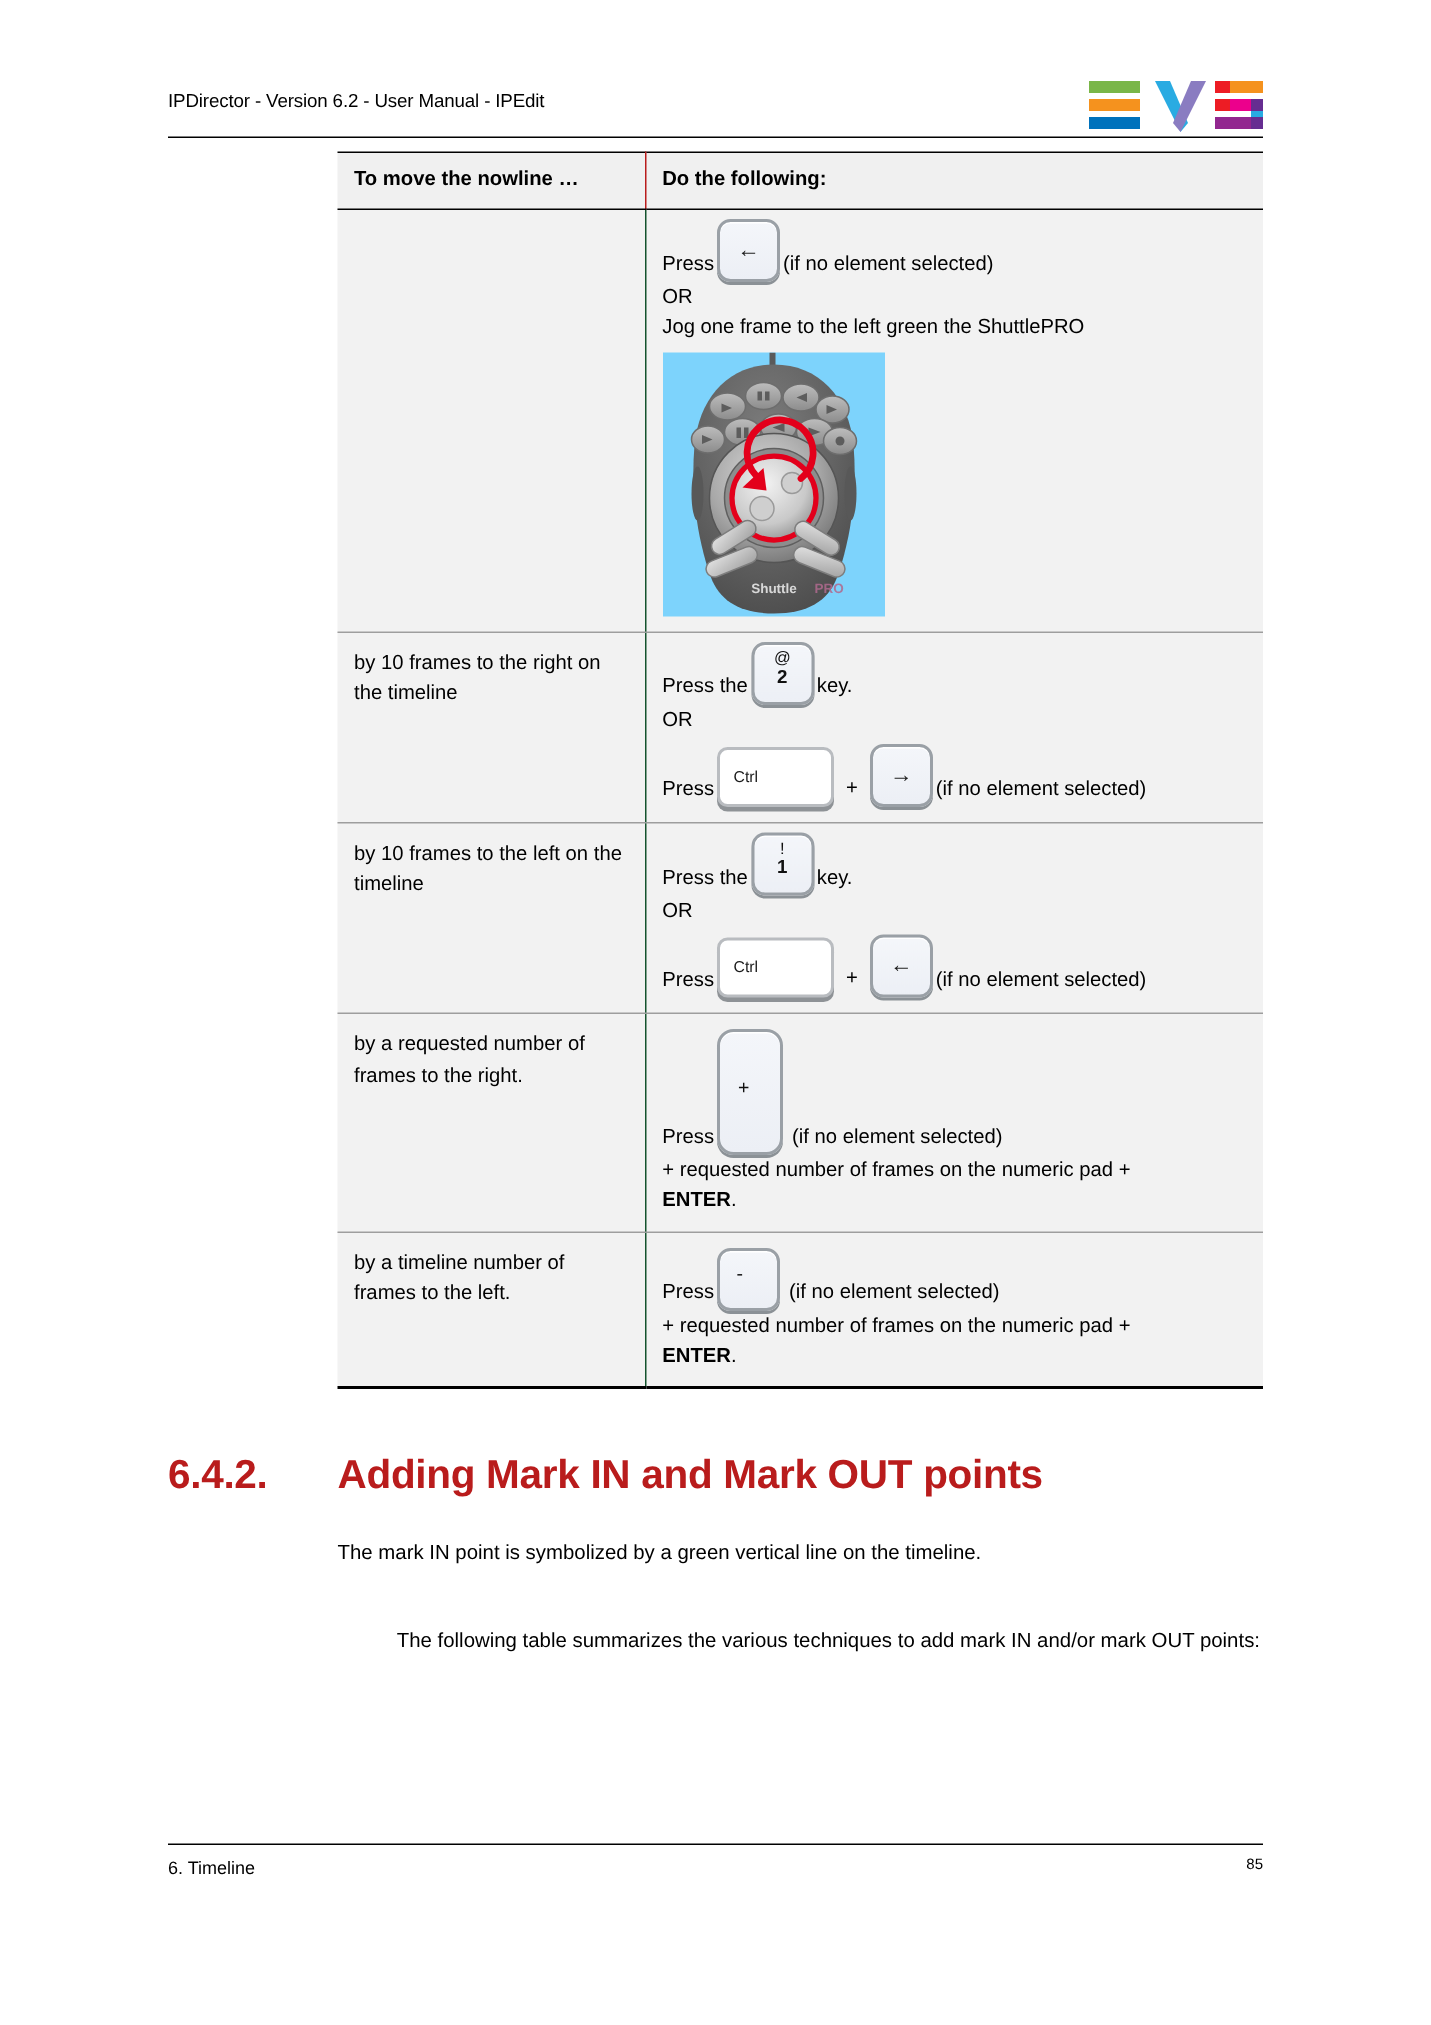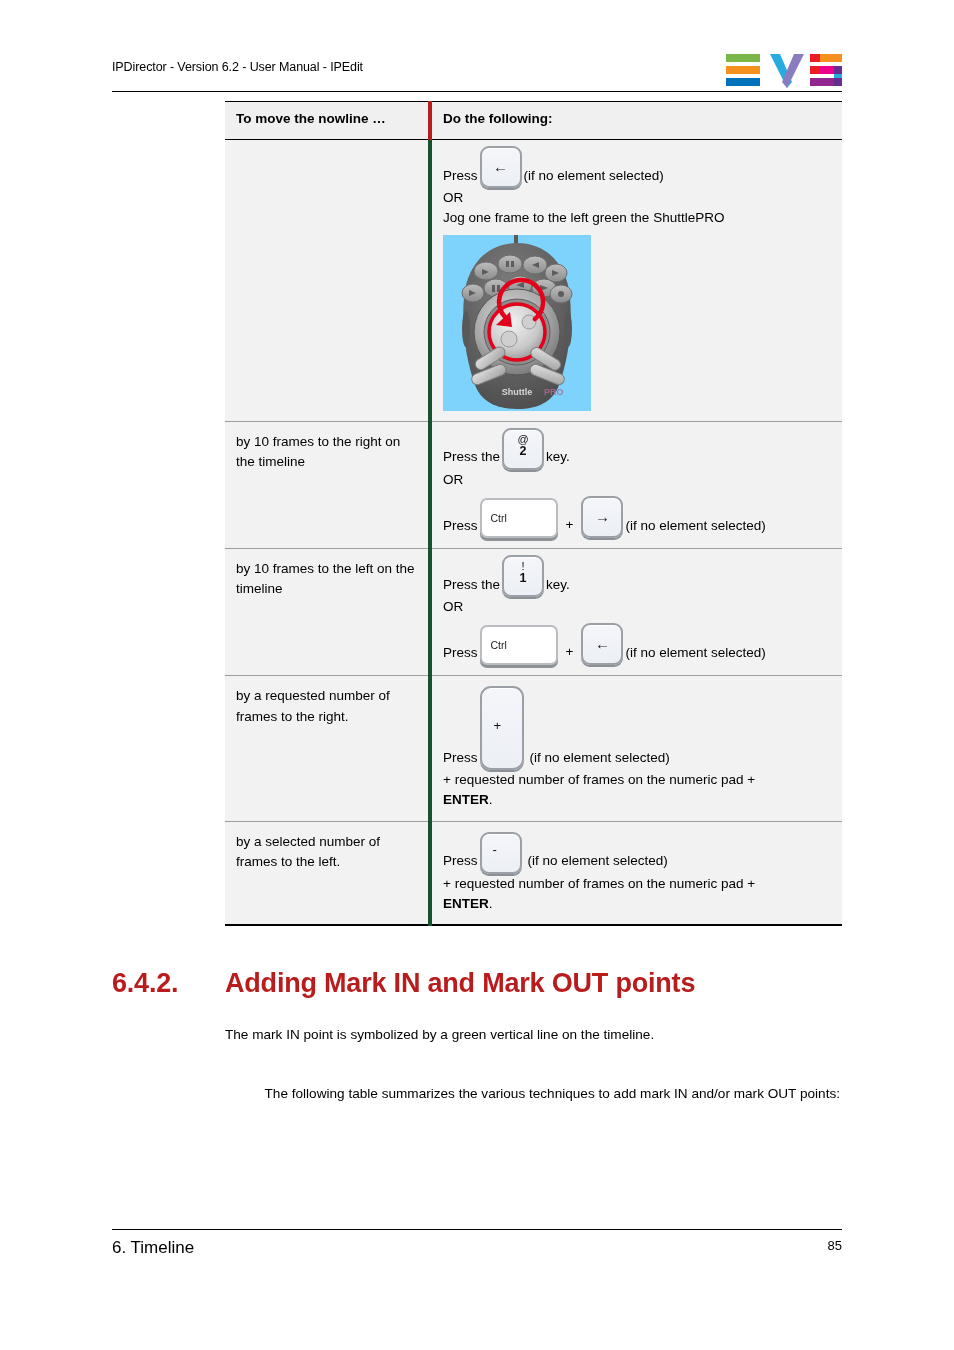--- a/index.html
+++ b/index.html
@@ -75,31 +75,31 @@
     background: #f0f0f0;
     border-top: 1.6px solid #000;
     border-bottom: 1.2px solid #000;
     height: 38px;
     text-align: left;
     font-size: 13.5px;
     font-weight: bold;
     padding: 9px 0 9px 11px;
     box-sizing: border-box;
   }
-  .thead-row th.col-left { border-right: 4px solid #b91c1c; }
+  .thead-row th.col-left { border-right: 1px solid #b91c1c; }
 
   .trow td {
     background: #f2f2f2;
     border-bottom: 1px solid #9e9e9e;
     font-size: 13.5px;
     line-height: 1.52;
     box-sizing: border-box;
   }
   .trow td.col-left {
-    border-right: 4px solid #14532d;
+    border-right: 1px solid #14532d;
     padding: 10px 10px 10px 11px;
   }
   .trow td.col-right {
     padding: 6px 8px 10px 11px;
   }
   .trow.last td { border-bottom: 2.2px solid #000; }
 
   .cell-text { white-space: normal; }
 
   
@@ -227,29 +227,29 @@
   .footer-rule {
     position: absolute;
     left: 112px; top: 1229px;
     width: 730px;
     height: 1.2px;
     background: #000;
   }
   .footer-left {
     position: absolute;
     left: 112px; top: 1238px;
-    font-size: 17px;
+    font-size: 12px;
     color: #000;
   }
   .footer-right {
     position: absolute;
     left: 112px; top: 1238px;
     width: 730px;
     text-align: right;
-    font-size: 13px;
+    font-size: 10px;
     color: #000;
   }
 </style>
 </head>
 <body>
 
 <div class="page">
 
   <div class="header">
     <div class="header-title">IPDirector - Version 6.2 - User Manual - IPEdit</div>
@@ -477,21 +477,21 @@
               <span class="tail" style="padding-left:4px">(if no element selected)</span>
             </div>
             <span class="ln">+ requested number of frames on the numeric pad +</span>
             <span class="ln"><b>ENTER</b><span>.</span></span>
           </div>
         </td>
       </tr>
 
       <tr class="trow last">
         <td class="col-left">
-          <span class="cell-text">by a selected number of frames to the left.</span>
+          <span class="cell-text">by a timeline number of frames to the left.</span>
         </td>
         <td class="col-right">
           <div class="flow">
             <div class="inline-row" style="margin-top:4px">
               <span class="lead">Press</span>
               <span class="key key-sq">
                 <span class="key-minus-glyph">-</span>
               </span>
               <span class="tail" style="padding-left:4px">(if no element selected)</span>
             </div>

